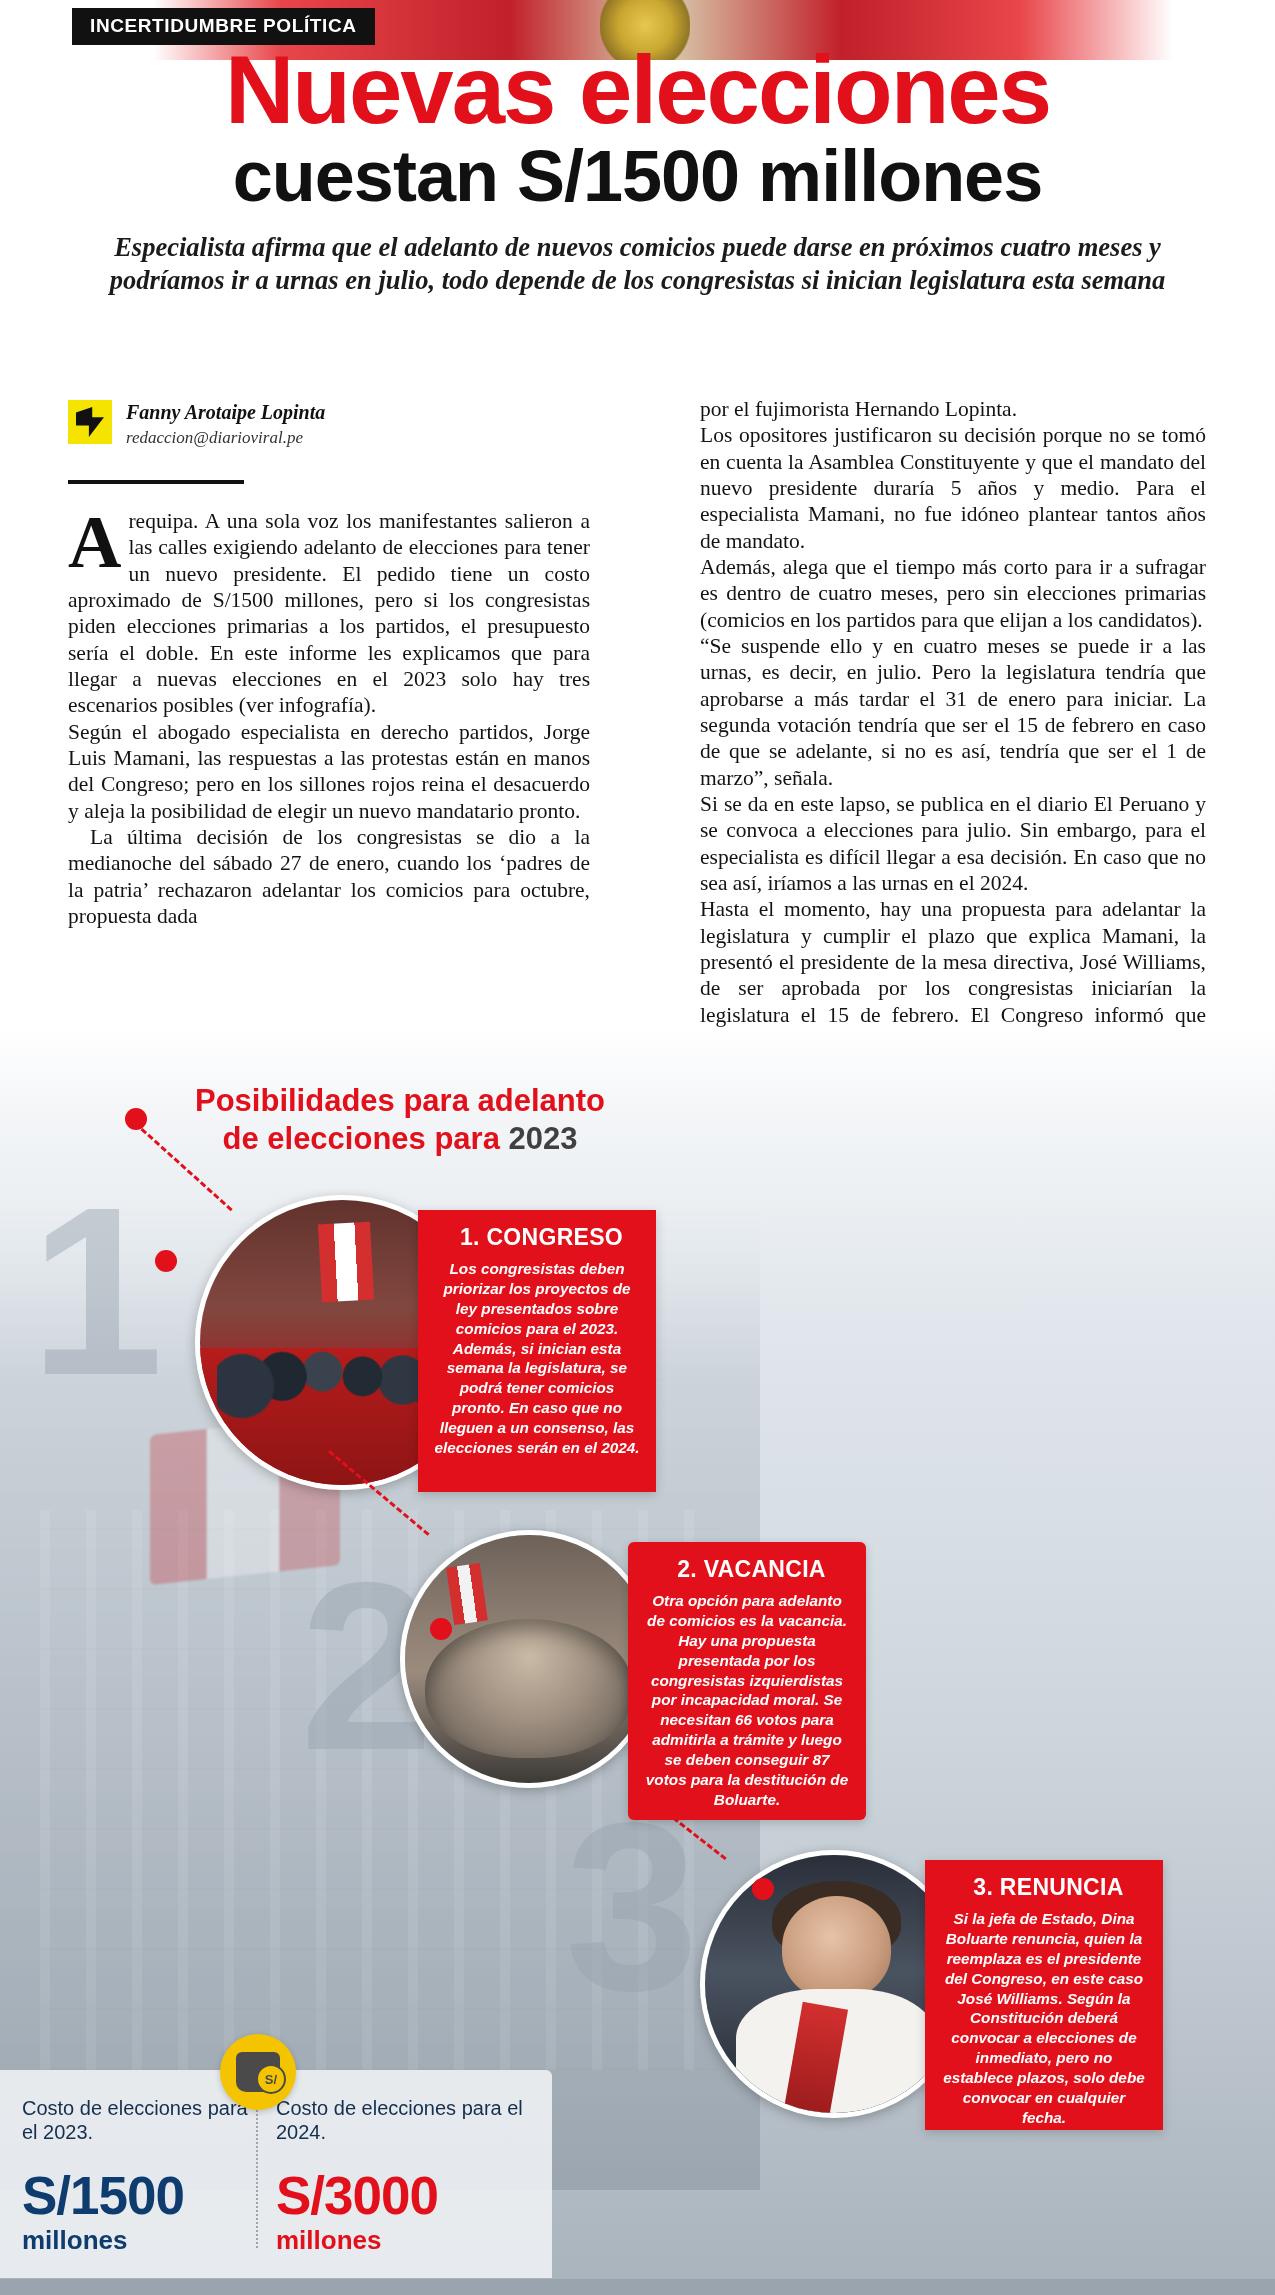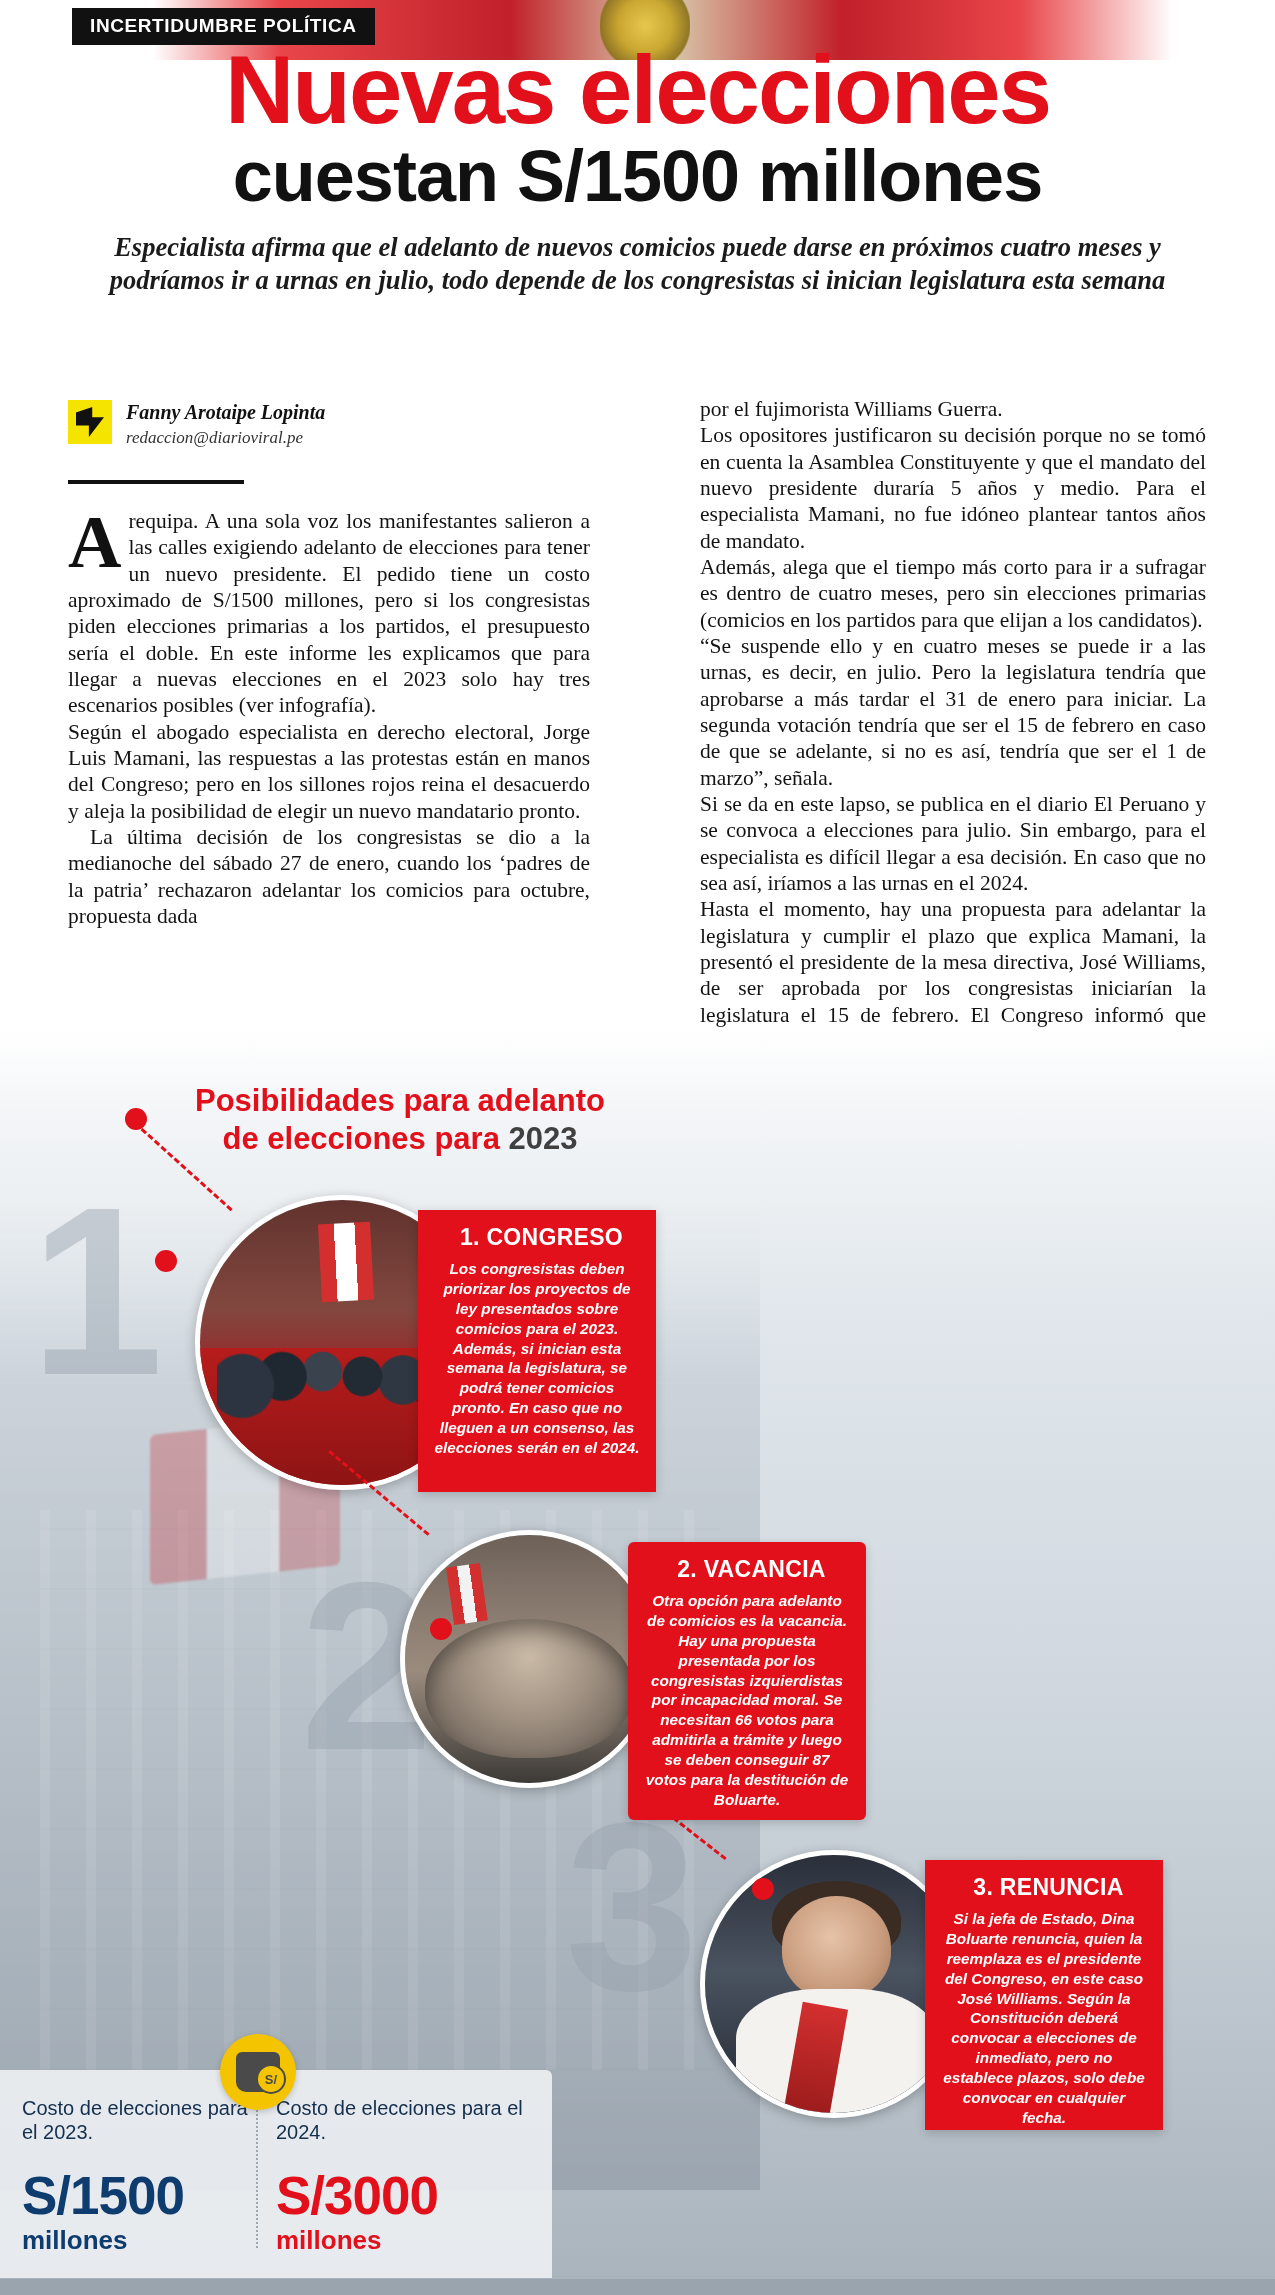--- a/index.html
+++ b/index.html
@@ -473,26 +473,26 @@
     </div>
     <div>
       <div class="byline-name">Fanny Arotaipe Lopinta</div>
       <div class="byline-mail">redaccion@diarioviral.pe</div>
     </div>
   </div>
   <div class="rule"></div>
 
   <div class="col col-left">
     <p class="dropcap">Arequipa. A una sola voz los manifestantes salieron a las calles exigiendo adelanto de elecciones para tener un nuevo presidente. El pedido tiene un costo aproximado de S/1500 millones, pero si los congresistas piden elecciones primarias a los partidos, el presupuesto sería el doble. En este informe les explicamos que para llegar a nuevas elecciones en el 2023 solo hay tres escenarios posibles (ver infografía).</p>
-    <p>Según el abogado especialista en derecho electoral, Jorge Luis Mamani, las respuestas a las protestas están en manos del Congreso; pero en los sillones rojos reina el desacuerdo y aleja la posibilidad de elegir un nuevo mandatario pronto.</p>
+    <p>Según el abogado especialista en derecho partidos, Jorge Luis Mamani, las respuestas a las protestas están en manos del Congreso; pero en los sillones rojos reina el desacuerdo y aleja la posibilidad de elegir un nuevo mandatario pronto.</p>
     <p class="indent">La última decisión de los congresistas se dio a la medianoche del sábado 27 de enero, cuando los ‘padres de la patria’ rechazaron adelantar los comicios para octubre, propuesta dada</p>
   </div>
 
   <div class="col col-right">
-    <p>por el fujimorista Williams Guerra.</p>
+    <p>por el fujimorista Hernando Lopinta.</p>
     <p>Los opositores justificaron su decisión porque no se tomó en cuenta la Asamblea Constituyente y que el mandato del nuevo presidente duraría 5 años y medio. Para el especialista Mamani, no fue idóneo plantear tantos años de mandato.</p>
     <p>Además, alega que el tiempo más corto para ir a sufragar es dentro de cuatro meses, pero sin elecciones primarias (comicios en los partidos para que elijan a los candidatos).</p>
     <p>“Se suspende ello y en cuatro meses se puede ir a las urnas, es decir, en julio. Pero la legislatura tendría que aprobarse a más tardar el 31 de enero para iniciar. La segunda votación tendría que ser el 15 de febrero en caso de que se adelante, si no es así, tendría que ser el 1 de marzo”, señala.</p>
     <p>Si se da en este lapso, se publica en el diario El Peruano y se convoca a elecciones para julio. Sin embargo, para el especialista es difícil llegar a esa decisión. En caso que no sea así, iríamos a las urnas en el 2024.</p>
     <p>Hasta el momento, hay una propuesta para adelantar la legislatura y cumplir el plazo que explica Mamani, la presentó el presidente de la mesa directiva, José Williams, de ser aprobada por los congresistas iniciarían la legislatura el 15 de febrero. El Congreso informó que durante el debate se podrá decidir o modificar la fecha propuesta, es decir, puede ser antes o después del 15.</p>
     <p style="margin-top:14px;">
       <span class="bold-lead">ESCENARIOS.</span><span> Para llegar lo más pronto posible a nuevas elecciones depende del Legislativo. El primer escenario depende del consenso en el Congreso para adelantos elecciones para octubre, pero no es parte de la agenda del Legislativo.</span>
     </p>
   </div>
 

